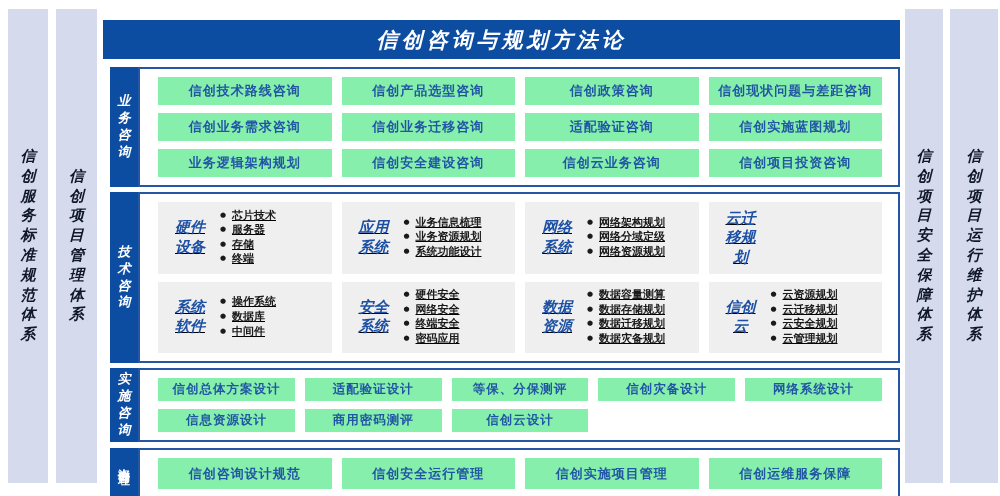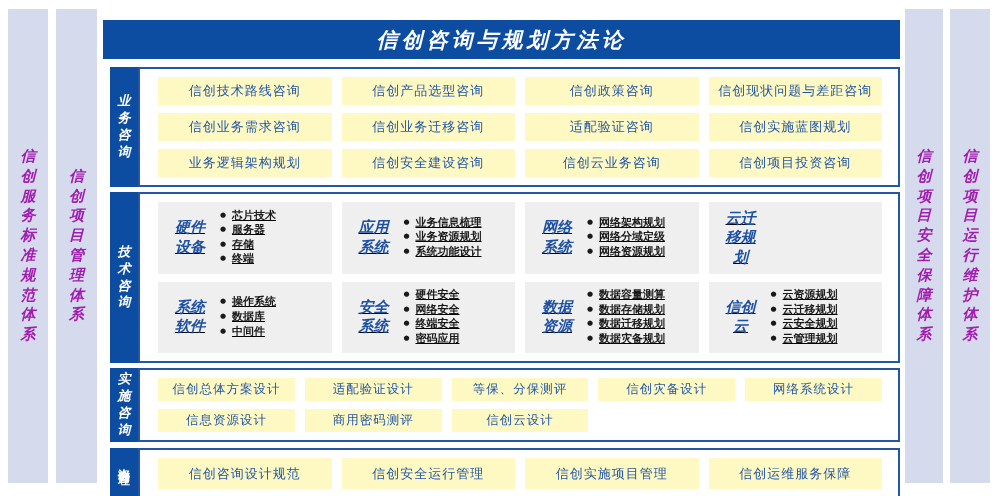--- a/index.html
+++ b/index.html
@@ -8,27 +8,27 @@
     font-family:"DejaVu Sans","Liberation Sans",sans-serif;
     -webkit-font-smoothing:antialiased;
   }
   
   .vbar{
     position:absolute;top:9px;height:474px;background:#d5dbed;
     display:flex;align-items:center;justify-content:center;
   }
   .vbar .vstack{
     width:1.05em;word-break:break-all;line-height:1.32;
-    font-size:15px;font-weight:bold;font-style:italic;color:#a21caf;
+    font-size:15px;font-weight:bold;font-style:italic;color:#0f172a;
     text-align:center;
   }
   #bar-far-left{left:8px;width:40px;}
   #bar-left{left:56px;width:41px;}
   #bar-right{left:905px;width:38px;}
-  #bar-far-right{left:950px;width:40px;}
+  #bar-far-right{left:950px;width:48px;}
 
   
   #main{position:absolute;left:103px;top:20px;width:797px;height:479px;display:flex;flex-direction:column;}
 
   .title-bar{
     height:39px;margin-bottom:8px;background:#0c4da2;color:#ffffff;
     display:flex;align-items:center;justify-content:center;
     font-size:21px;font-weight:bold;font-style:italic;letter-spacing:4px;
   }
 
@@ -66,22 +66,22 @@
     grid-template-columns:repeat(4,1fr);grid-template-rows:1fr;
     gap:8px 10px;padding:8px 16px 8px 18px;
   }
   .sec-management .sec-label .mgmt-vtext{
     writing-mode:vertical-lr;text-orientation:upright;
     font-size:12px;font-weight:bold;height:32px;line-height:14px;
     letter-spacing:2px;
   }
 
   .pill{
-    background:#fef9c3;display:flex;align-items:center;justify-content:center;
-    color:#2156a5;font-weight:normal;font-size:13px;letter-spacing:1px;
+    background:#86efac;display:flex;align-items:center;justify-content:center;
+    color:#2156a5;font-weight:bold;font-size:13px;letter-spacing:1px;
     white-space:nowrap;overflow:hidden;
   }
   .sec-implementation .pill{font-size:12.5px;}
 
   .card{
     background:#efefef;display:flex;align-items:center;
     padding:4px 8px 4px 14px;overflow:hidden;
   }
   .card-name{
     width:36px;flex-shrink:0;margin-right:12px;text-align:center;

